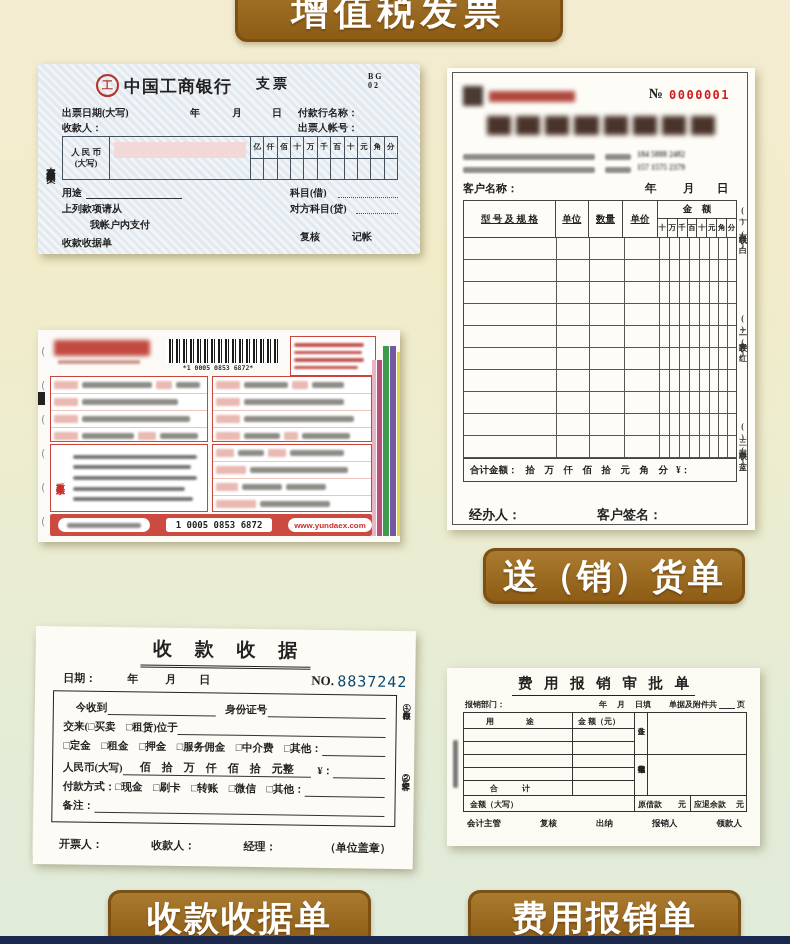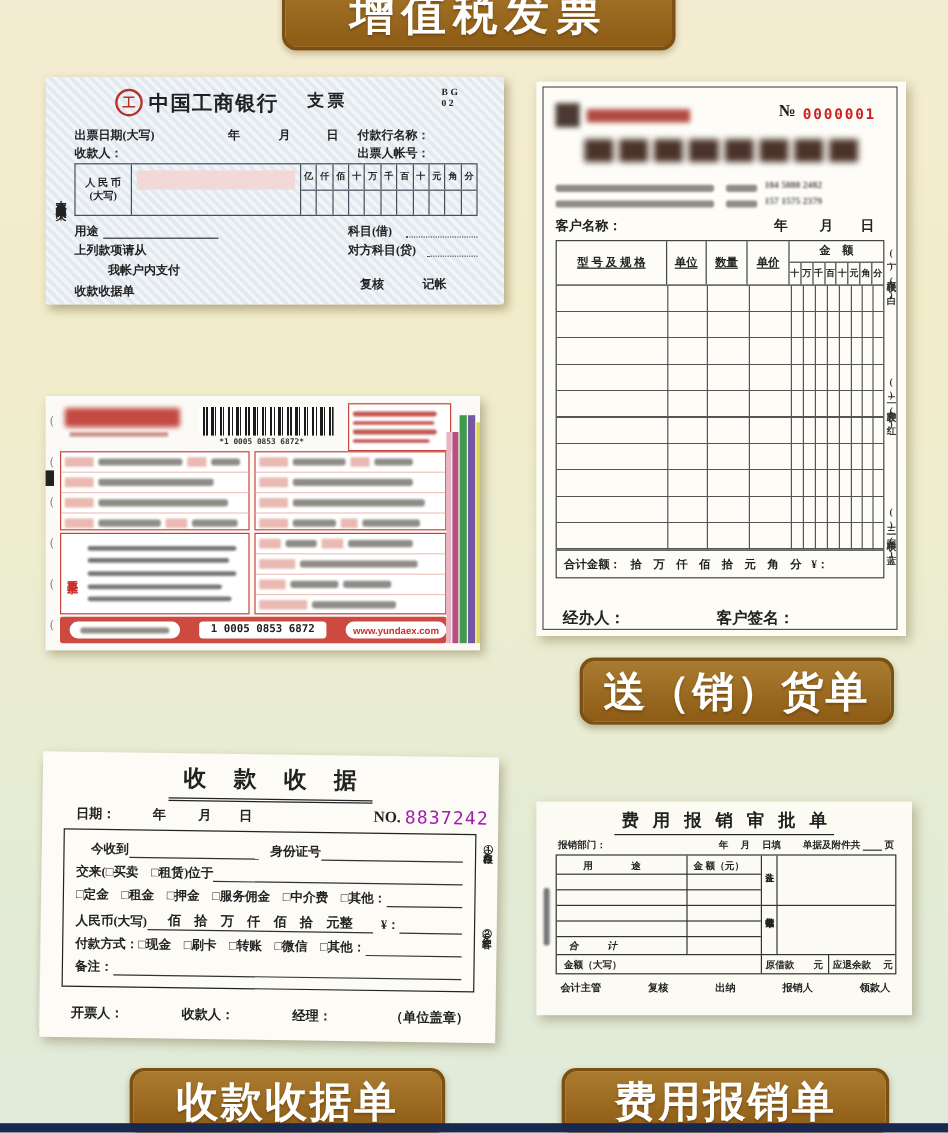--- a/index.html
+++ b/index.html
@@ -340,21 +340,21 @@
   <div class="paper" style="left:34px;top:638px;width:374px;height:222px;background:#efede2;transform:rotate(1.2deg);box-shadow:2px 3px 6px rgba(100,90,50,.35);"></div>
   <div class="paper" style="left:36px;top:626px;width:380px;height:238px;background:#fcfbf6;transform:rotate(0.8deg);transform-origin:top left;">
     <div style="text-align:center;padding-top:8px;">
       <span style="display:inline-block;font-size:19px;font-weight:bold;letter-spacing:9px;border-bottom:3px double #222;padding:0 4px 3px 12px;">收 款 收 据</span>
     </div>
     <span class="abs" style="left:28px;top:44px;font-size:11px;font-weight:bold;">日期：</span>
     <span class="abs" style="left:92px;top:44px;font-size:11px;font-weight:bold;">年</span>
     <span class="abs" style="left:130px;top:44px;font-size:11px;font-weight:bold;">月</span>
     <span class="abs" style="left:164px;top:44px;font-size:11px;font-weight:bold;">日</span>
     <span class="abs" style="left:276px;top:43px;font-size:13px;font-weight:bold;">NO.</span>
-    <span class="abs" style="left:302px;top:42px;font-size:15px;color:#a21caf;letter-spacing:1px;font-family:'DejaVu Sans Mono',monospace;">8837242</span>
+    <span class="abs" style="left:302px;top:42px;font-size:15px;color:#0c4a6e;letter-spacing:1px;font-family:'DejaVu Sans Mono',monospace;">8837242</span>
     <div class="abs" style="left:18px;top:64px;width:344px;height:132px;border:1.5px solid #222;display:flex;flex-direction:column;justify-content:space-evenly;padding:4px 10px;box-sizing:border-box;">
       <div class="rc-row">
         <span style="margin-left:12px">今收到</span>
           <span class="uline" style="width:108px"></span>
         <span style="margin-left:10px">身份证号</span>
           <span class="uline grow"></span>
       </div>
       <div class="rc-row">
         <span>交来(□买卖　□租赁)位于</span>
           <span class="uline grow"></span>
@@ -411,21 +411,21 @@
       <div class="eline" style="left:0;top:28px;width:170px;height:1px;"></div>
       <div class="eline" style="left:0;top:41px;width:170px;height:1px;"></div>
       <div class="eline" style="left:0;top:54px;width:170px;height:1px;"></div>
       <div class="eline" style="left:0;top:67px;width:170px;height:1px;"></div>
       <div class="eline" style="left:170px;top:41px;width:112px;height:1px;"></div>
       <div class="eline" style="left:0;top:82px;width:282px;height:1px;"></div>
       <span class="etxt" style="left:22px;top:3px;">用　　　　途</span>
       <span class="etxt" style="left:114px;top:3px;">金 额（元）</span>
       <span class="evert" style="left:172px;top:8px;">备注</span>
       <span class="evert" style="left:172px;top:46px;">领导审批</span>
-      <span class="etxt" style="left:10px;top:70px;font-style:italic;">合　　　计</span>
+      <span class="etxt" style="left:26px;top:70px;">合　　　计</span>
       <span class="etxt" style="left:6px;top:86px;">金额（大写）</span>
       <span class="etxt" style="left:174px;top:86px;">原借款</span>
       <span class="etxt" style="left:214px;top:86px;">元</span>
       <span class="etxt" style="left:230px;top:86px;">应退余款</span>
       <span class="etxt" style="left:272px;top:86px;">元</span>
     </div>
     <div class="abs" style="left:20px;right:18px;top:150px;display:flex;justify-content:space-between;font-size:8.5px;font-weight:bold;">
       <span>会计主管</span>
       <span>复核</span>
       <span>出纳</span>

